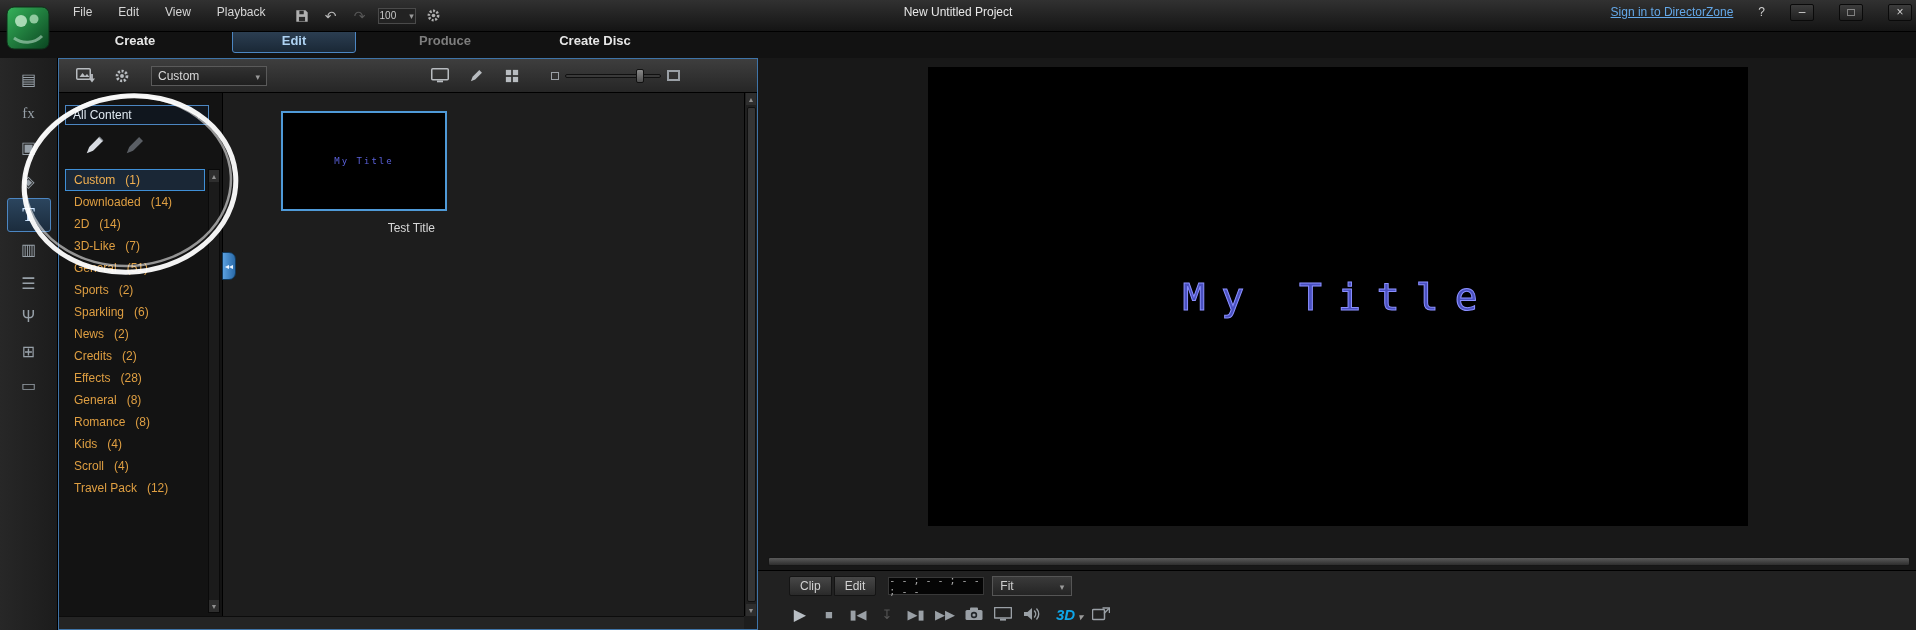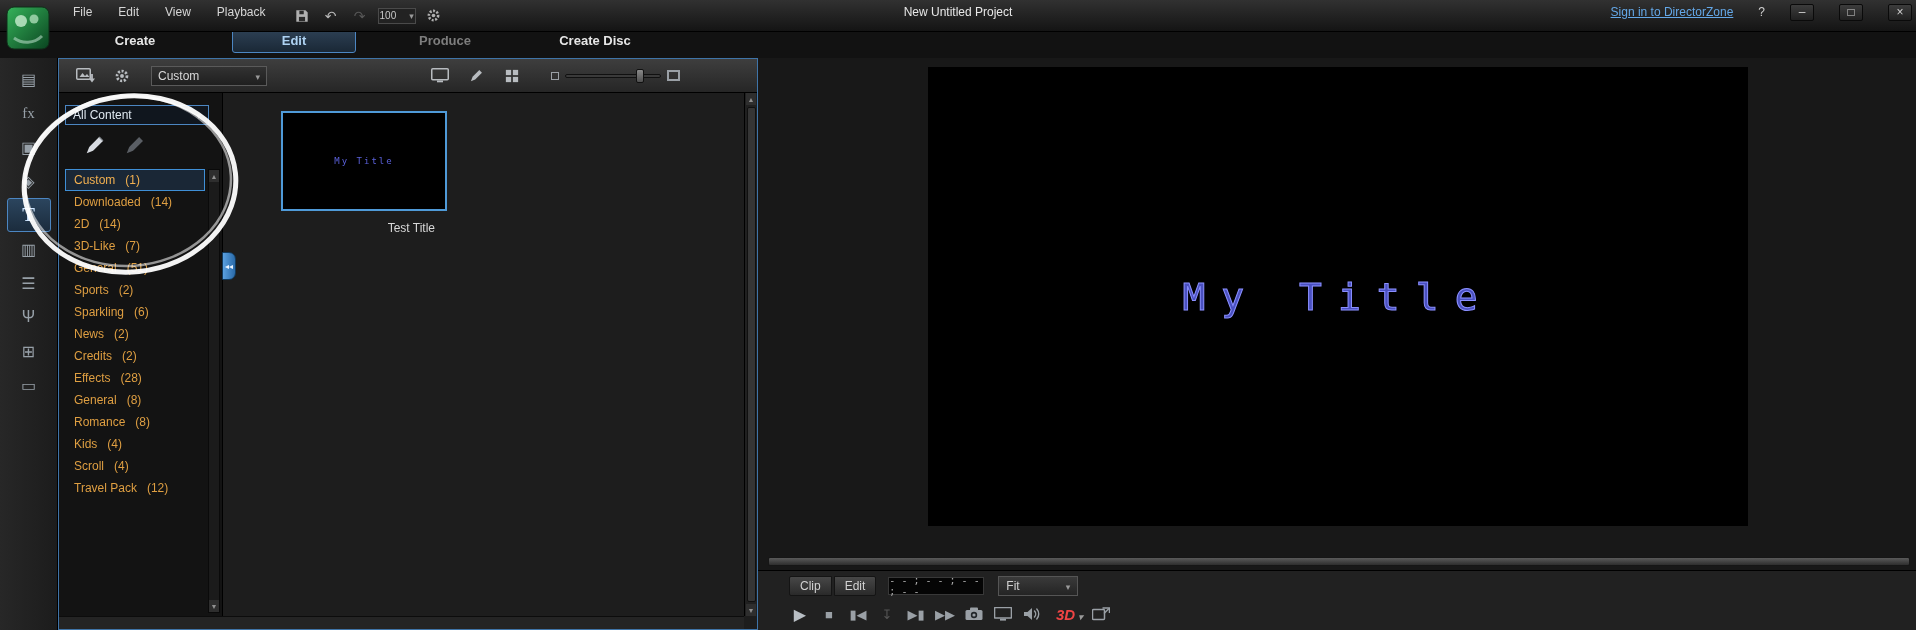--- a/index.html
+++ b/index.html
@@ -75,26 +75,26 @@
 
 
 #preview{position:absolute;left:758px;top:58px;right:0;bottom:0;background:#181818}
 #video{position:absolute;left:170px;top:9px;width:820px;height:459px;background:#000;display:flex;align-items:center;justify-content:center}
 #video-title{font-family:"DejaVu Sans Mono",monospace;font-size:38px;letter-spacing:16px;color:#4a50c0;-webkit-text-stroke:1px #8a8fff}
 #splitter{position:absolute;left:10px;right:6px;top:499px;height:9px;background:linear-gradient(#5a5a5a,#2e2e2e);border:1px solid #161616;border-radius:2px}
 #controls{position:absolute;left:0;right:0;top:512px;bottom:0;background:#212121;border-top:1px solid #000}
 #ctrl-row1{position:absolute;left:31px;top:4px;height:22px;display:flex;align-items:center}
 .pv-btn{height:20px;padding:0 10px;background:linear-gradient(#474747,#2a2a2a);border:1px solid #141414;border-radius:2px;color:#d2d2d2;font-size:12px;display:flex;align-items:center}
 #timecode{margin-left:12px;width:96px;height:18px;background:#050505;border:1px solid #383838;color:#a8a8a8;font-family:"DejaVu Sans Mono",monospace;font-size:10px;display:flex;align-items:center;justify-content:center}
-#fit-dd{margin-left:14px;width:80px;height:20px;background:linear-gradient(#3a3a3a,#242424);border:1px solid #555;color:#cfcfcf;font-size:12px;display:flex;align-items:center;justify-content:space-between;padding:0 7px}
+#fit-dd{margin-left:8px;width:80px;height:20px;background:linear-gradient(#3a3a3a,#242424);border:1px solid #555;color:#cfcfcf;font-size:12px;display:flex;align-items:center;justify-content:space-between;padding:0 7px}
 #ctrl-row2{position:absolute;left:31px;top:30px;height:26px;display:flex;align-items:center;gap:7px}
 .tr-btn{min-width:22px;height:22px;display:flex;align-items:center;justify-content:center;color:#9aa0a6;font-size:13px}
 .tr-btn.play{font-size:16px;color:#b8bec4}
 .tr-btn.dim{color:#555}
-#btn-3d{color:#ef4444;font-weight:bold;font-style:italic;font-size:15px;display:flex;align-items:center;gap:3px;margin-left:6px}
+#btn-3d{color:#0ea5e9;font-weight:bold;font-style:italic;font-size:15px;display:flex;align-items:center;gap:3px;margin-left:6px}
 
 
 #annotation{position:absolute;left:16px;top:86px;width:232px;height:196px;z-index:40;pointer-events:none}
 </style>
 </head>
 <body>
 
 <div id="window">
 
   <div id="menubar">

